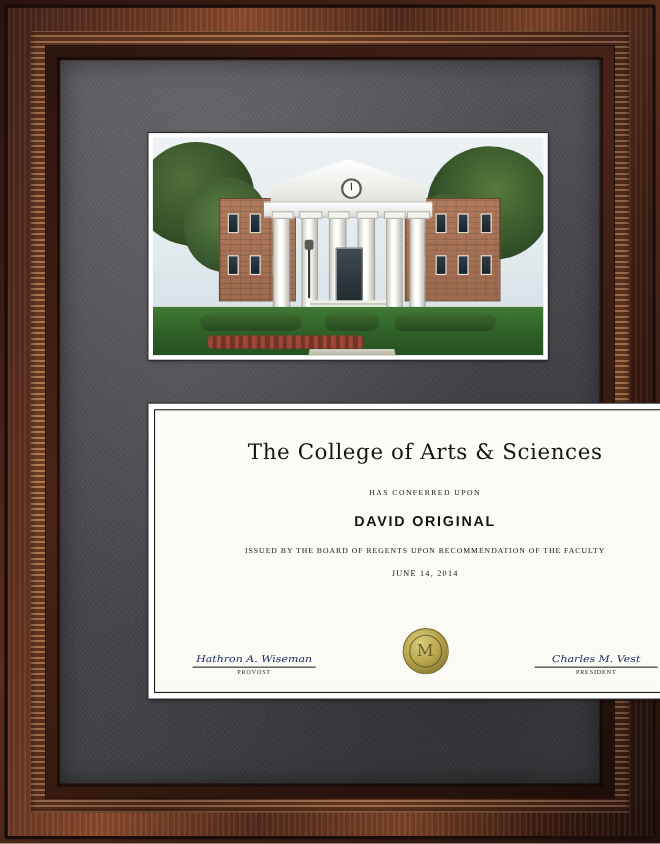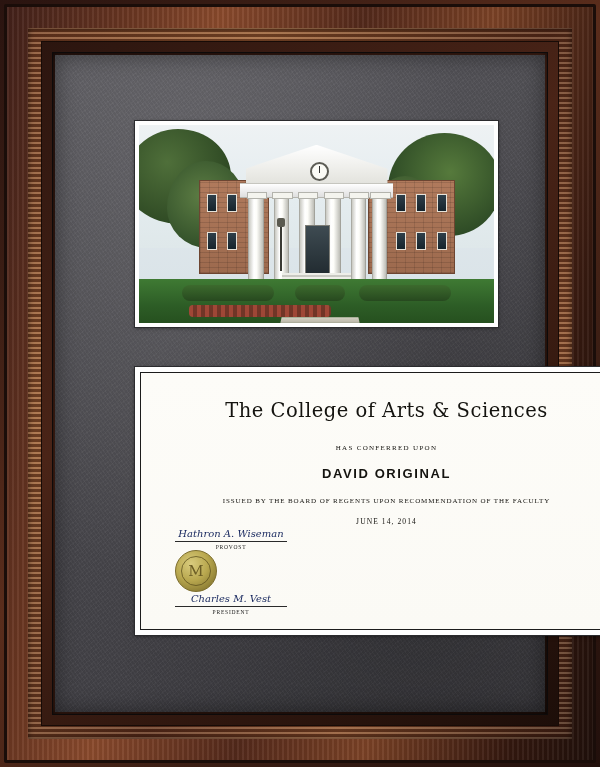--- a/index.html
+++ b/index.html
@@ -250,23 +250,22 @@
   .dip-date {
     font-size: 7.5px;
     letter-spacing: 1.1px;
     margin-top: 12px;
     text-transform: uppercase;
   }
   .sig-row {
     position: absolute;
     left: 34px; right: 34px; bottom: 14px;
     display: flex;
-    align-items: flex-start;
+    align-items: flex-end;
     justify-content: space-between;
-    flex-direction: column;
   }
   .sig {
     width: 112px;
     text-align: center;
     position: relative;
   }
   .sig .script {
     font-family: "DejaVu Serif", serif;
     font-style: italic;
     font-size: 10px;

